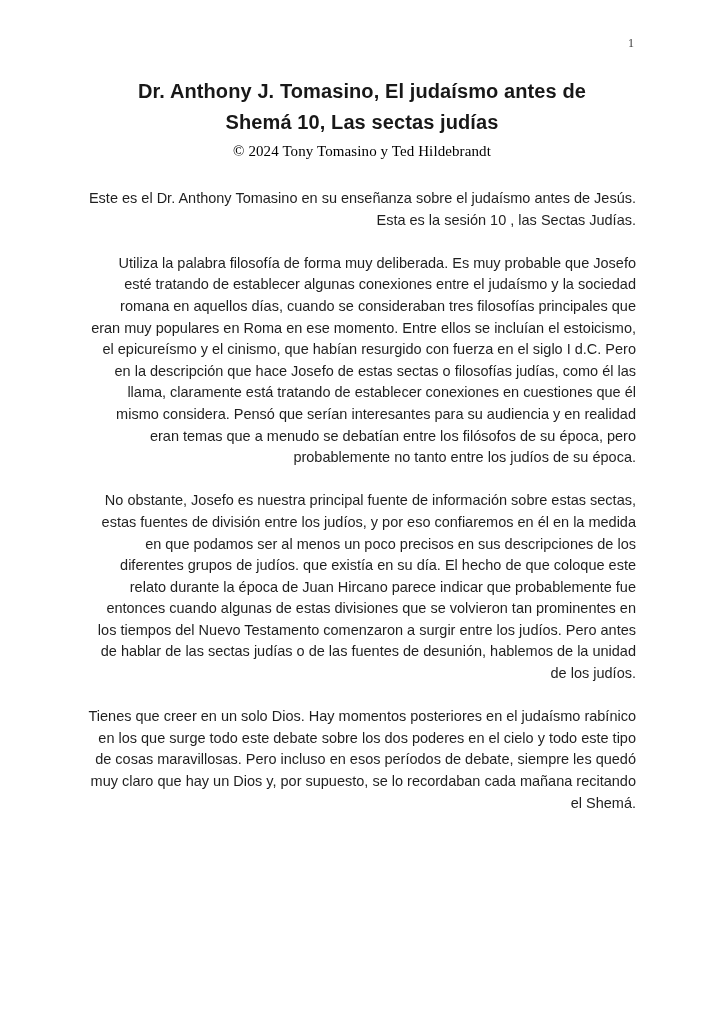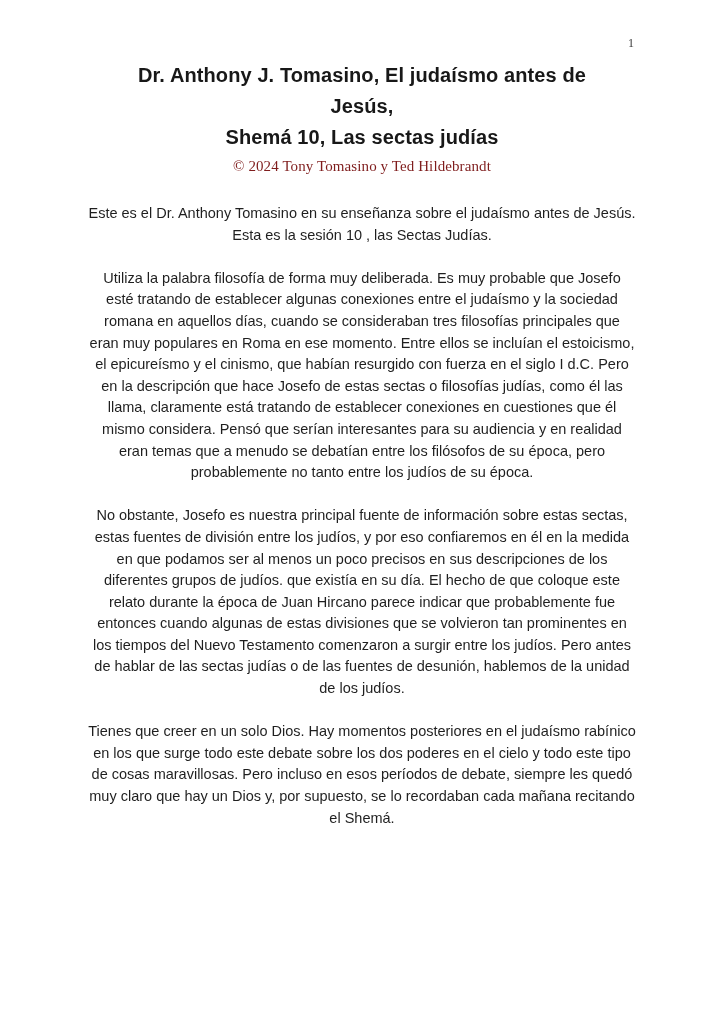--- a/index.html
+++ b/index.html
@@ -18,59 +18,58 @@
   }
   .page-number {
     position: absolute;
     top: 36px;
     right: 90px;
     font-family: "Liberation Serif", serif;
     font-size: 12px;
     color: #3a3a3a;
   }
   .title-block {
-    margin: 0 70px;
+    margin: 16px 70px;
     padding-top: 60px;
     text-align: center;
     font-weight: bold;
     font-size: 20px;
     line-height: 31px;
     color: #181818;
     letter-spacing: 0.1px;
   }
   .copyright {
     text-align: center;
     font-family: "Liberation Serif", serif;
     font-weight: normal;
     font-size: 15px;
     line-height: 20px;
     margin-top: 3px;
-    color: #7f1d1d;
+    color: #000000;
   }
   .content {
     margin: 27px 88px 0 88px;
     font-size: 14.5px;
     line-height: 21.6px;
     color: #1f1f1f;
   }
   .content p {
     margin: 0 0 21.6px 0;
-    text-align: center;
+    text-align: right;
   }
 </style>
 </head>
 <body>
 
 <div class="page">
 
   <div class="page-number">1</div>
 
   <div class="title-block">
     <div>Dr. Anthony J. Tomasino, El judaísmo antes de</div>
-    <div>Jesús,</div>
     <div>Shemá 10, Las sectas judías</div>
     <div class="copyright">© 2024 Tony Tomasino y Ted Hildebrandt</div>
   </div>
 
   <div class="content">
     <p>Este es el Dr. Anthony Tomasino en su enseñanza sobre el judaísmo antes de Jesús. Esta es la sesión 10 , las Sectas Judías.</p>
     <p>Utiliza la palabra filosofía de forma muy deliberada. Es muy probable que Josefo esté tratando de establecer algunas conexiones entre el judaísmo y la sociedad romana en aquellos días, cuando se consideraban tres filosofías principales que eran muy populares en Roma en ese momento. Entre ellos se incluían el estoicismo, el epicureísmo y el cinismo, que habían resurgido con fuerza en el siglo I d.C. Pero en la descripción que hace Josefo de estas sectas o filosofías judías, como él las llama, claramente está tratando de establecer conexiones en cuestiones que él mismo considera. Pensó que serían interesantes para su audiencia y en realidad eran temas que a menudo se debatían entre los filósofos de su época, pero probablemente no tanto entre los judíos de su época.</p>
     <p>No obstante, Josefo es nuestra principal fuente de información sobre estas sectas, estas fuentes de división entre los judíos, y por eso confiaremos en él en la medida en que podamos ser al menos un poco precisos en sus descripciones de los diferentes grupos de judíos. que existía en su día. El hecho de que coloque este relato durante la época de Juan Hircano parece indicar que probablemente fue entonces cuando algunas de estas divisiones que se volvieron tan prominentes en los tiempos del Nuevo Testamento comenzaron a surgir entre los judíos. Pero antes de hablar de las sectas judías o de las fuentes de desunión, hablemos de la unidad de los judíos.</p>
     <p>Tienes que creer en un solo Dios. Hay momentos posteriores en el judaísmo rabínico en los que surge todo este debate sobre los dos poderes en el cielo y todo este tipo de cosas maravillosas. Pero incluso en esos períodos de debate, siempre les quedó muy claro que hay un Dios y, por supuesto, se lo recordaban cada mañana recitando el Shemá.</p>
   </div>

